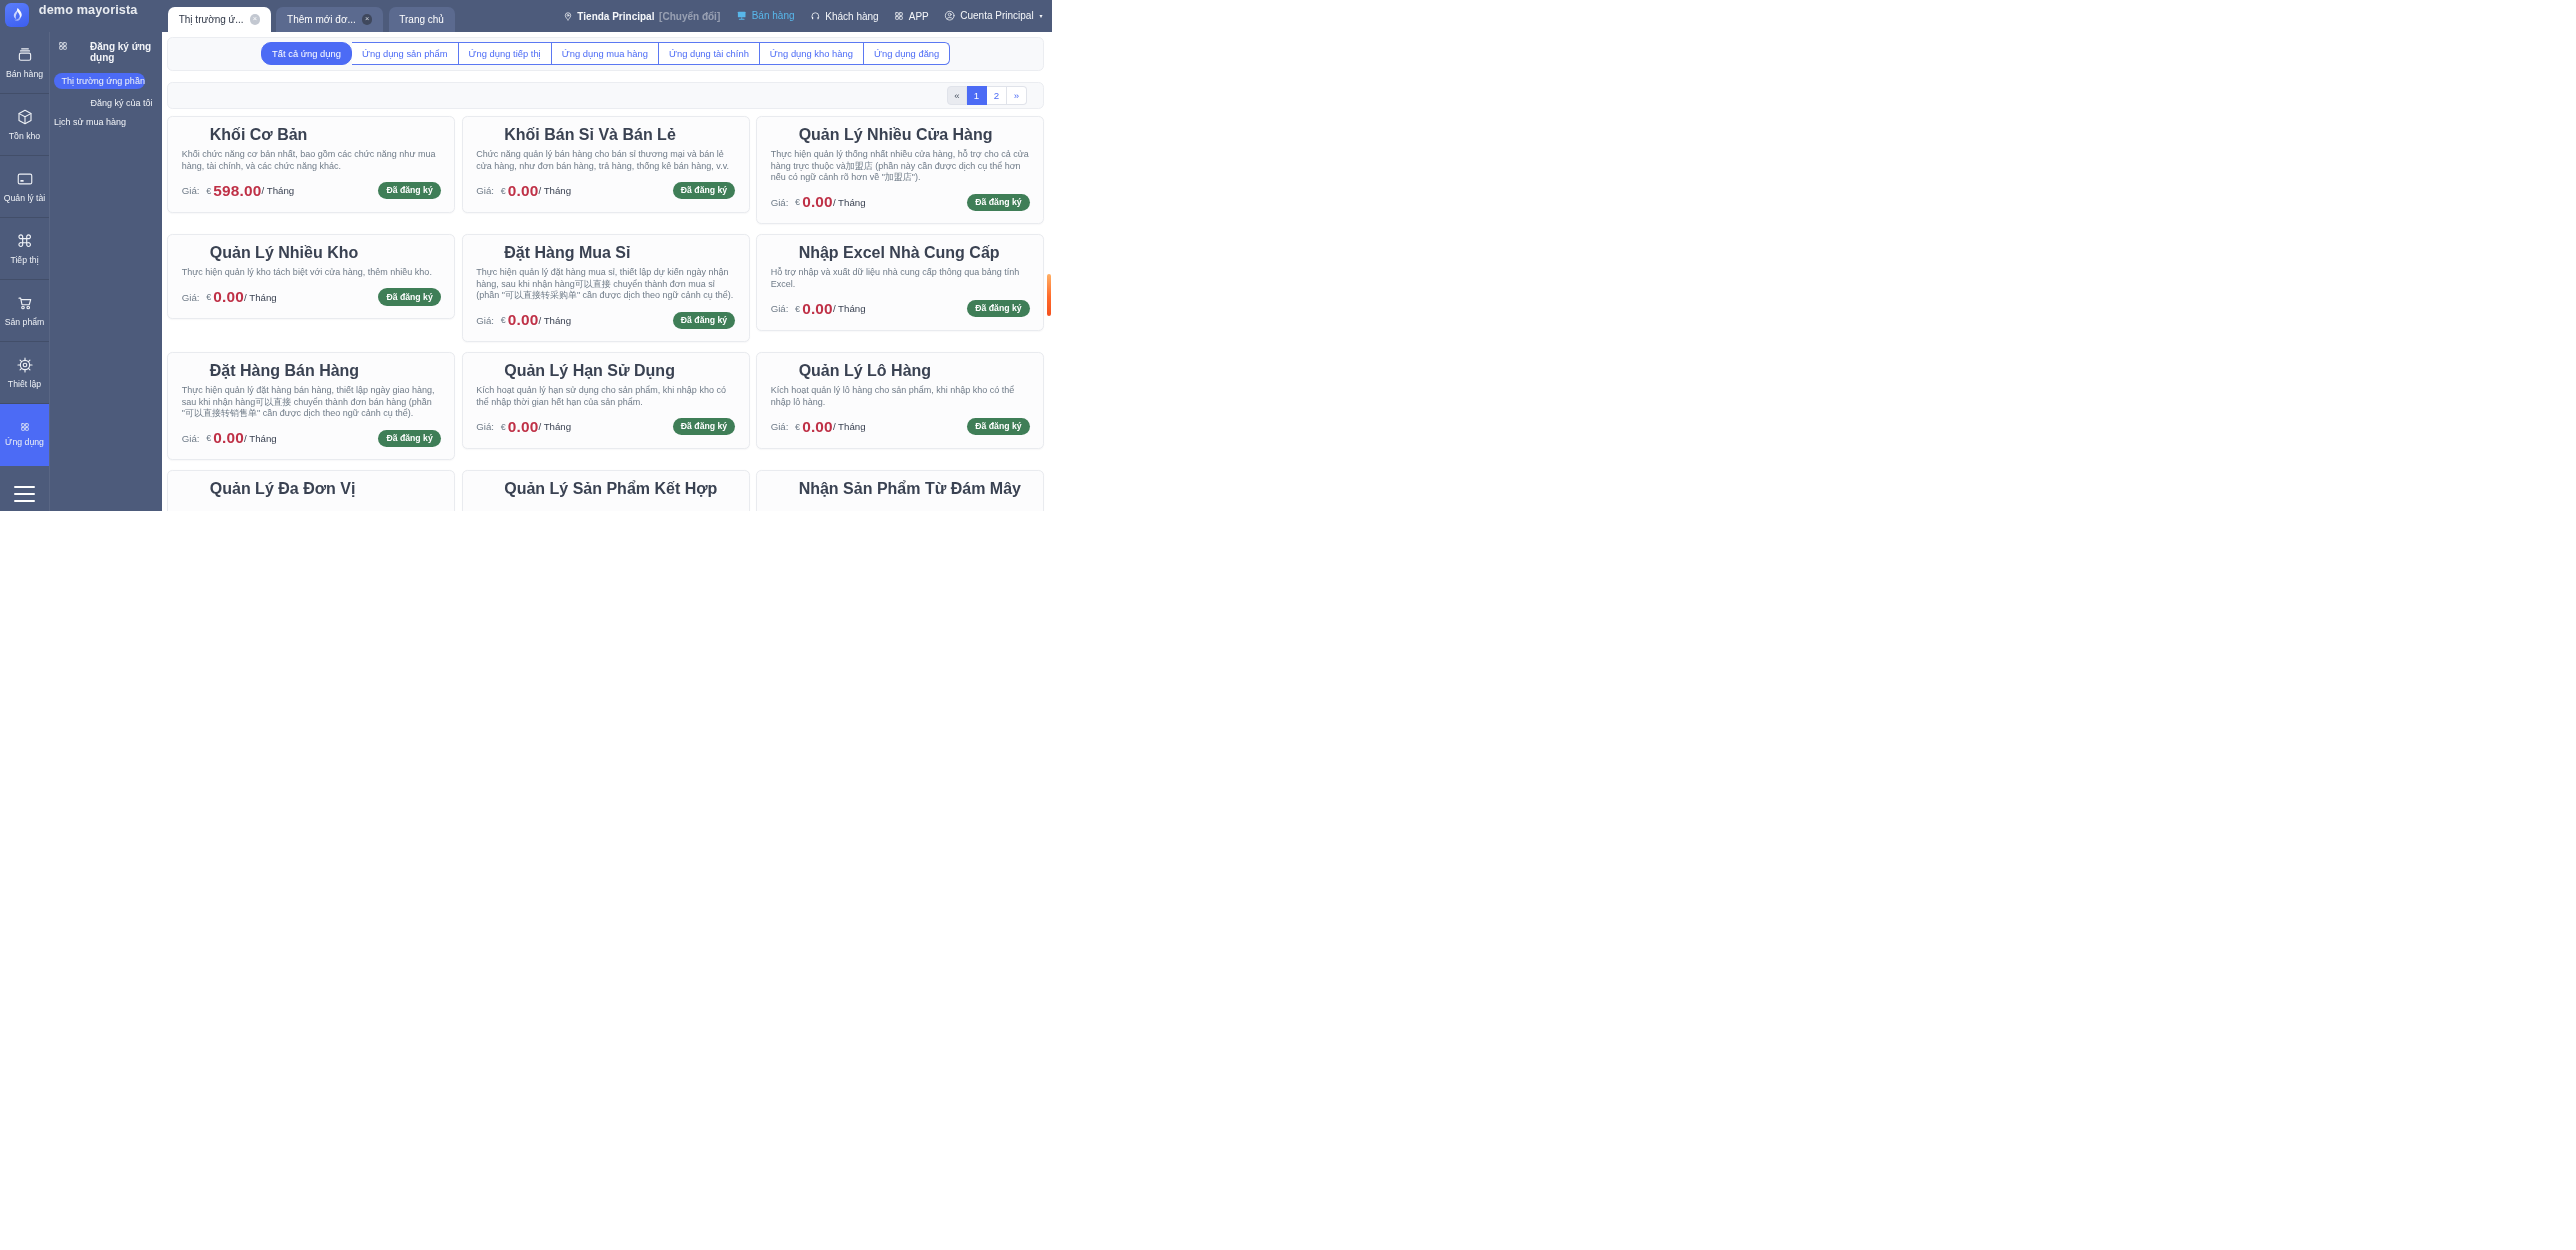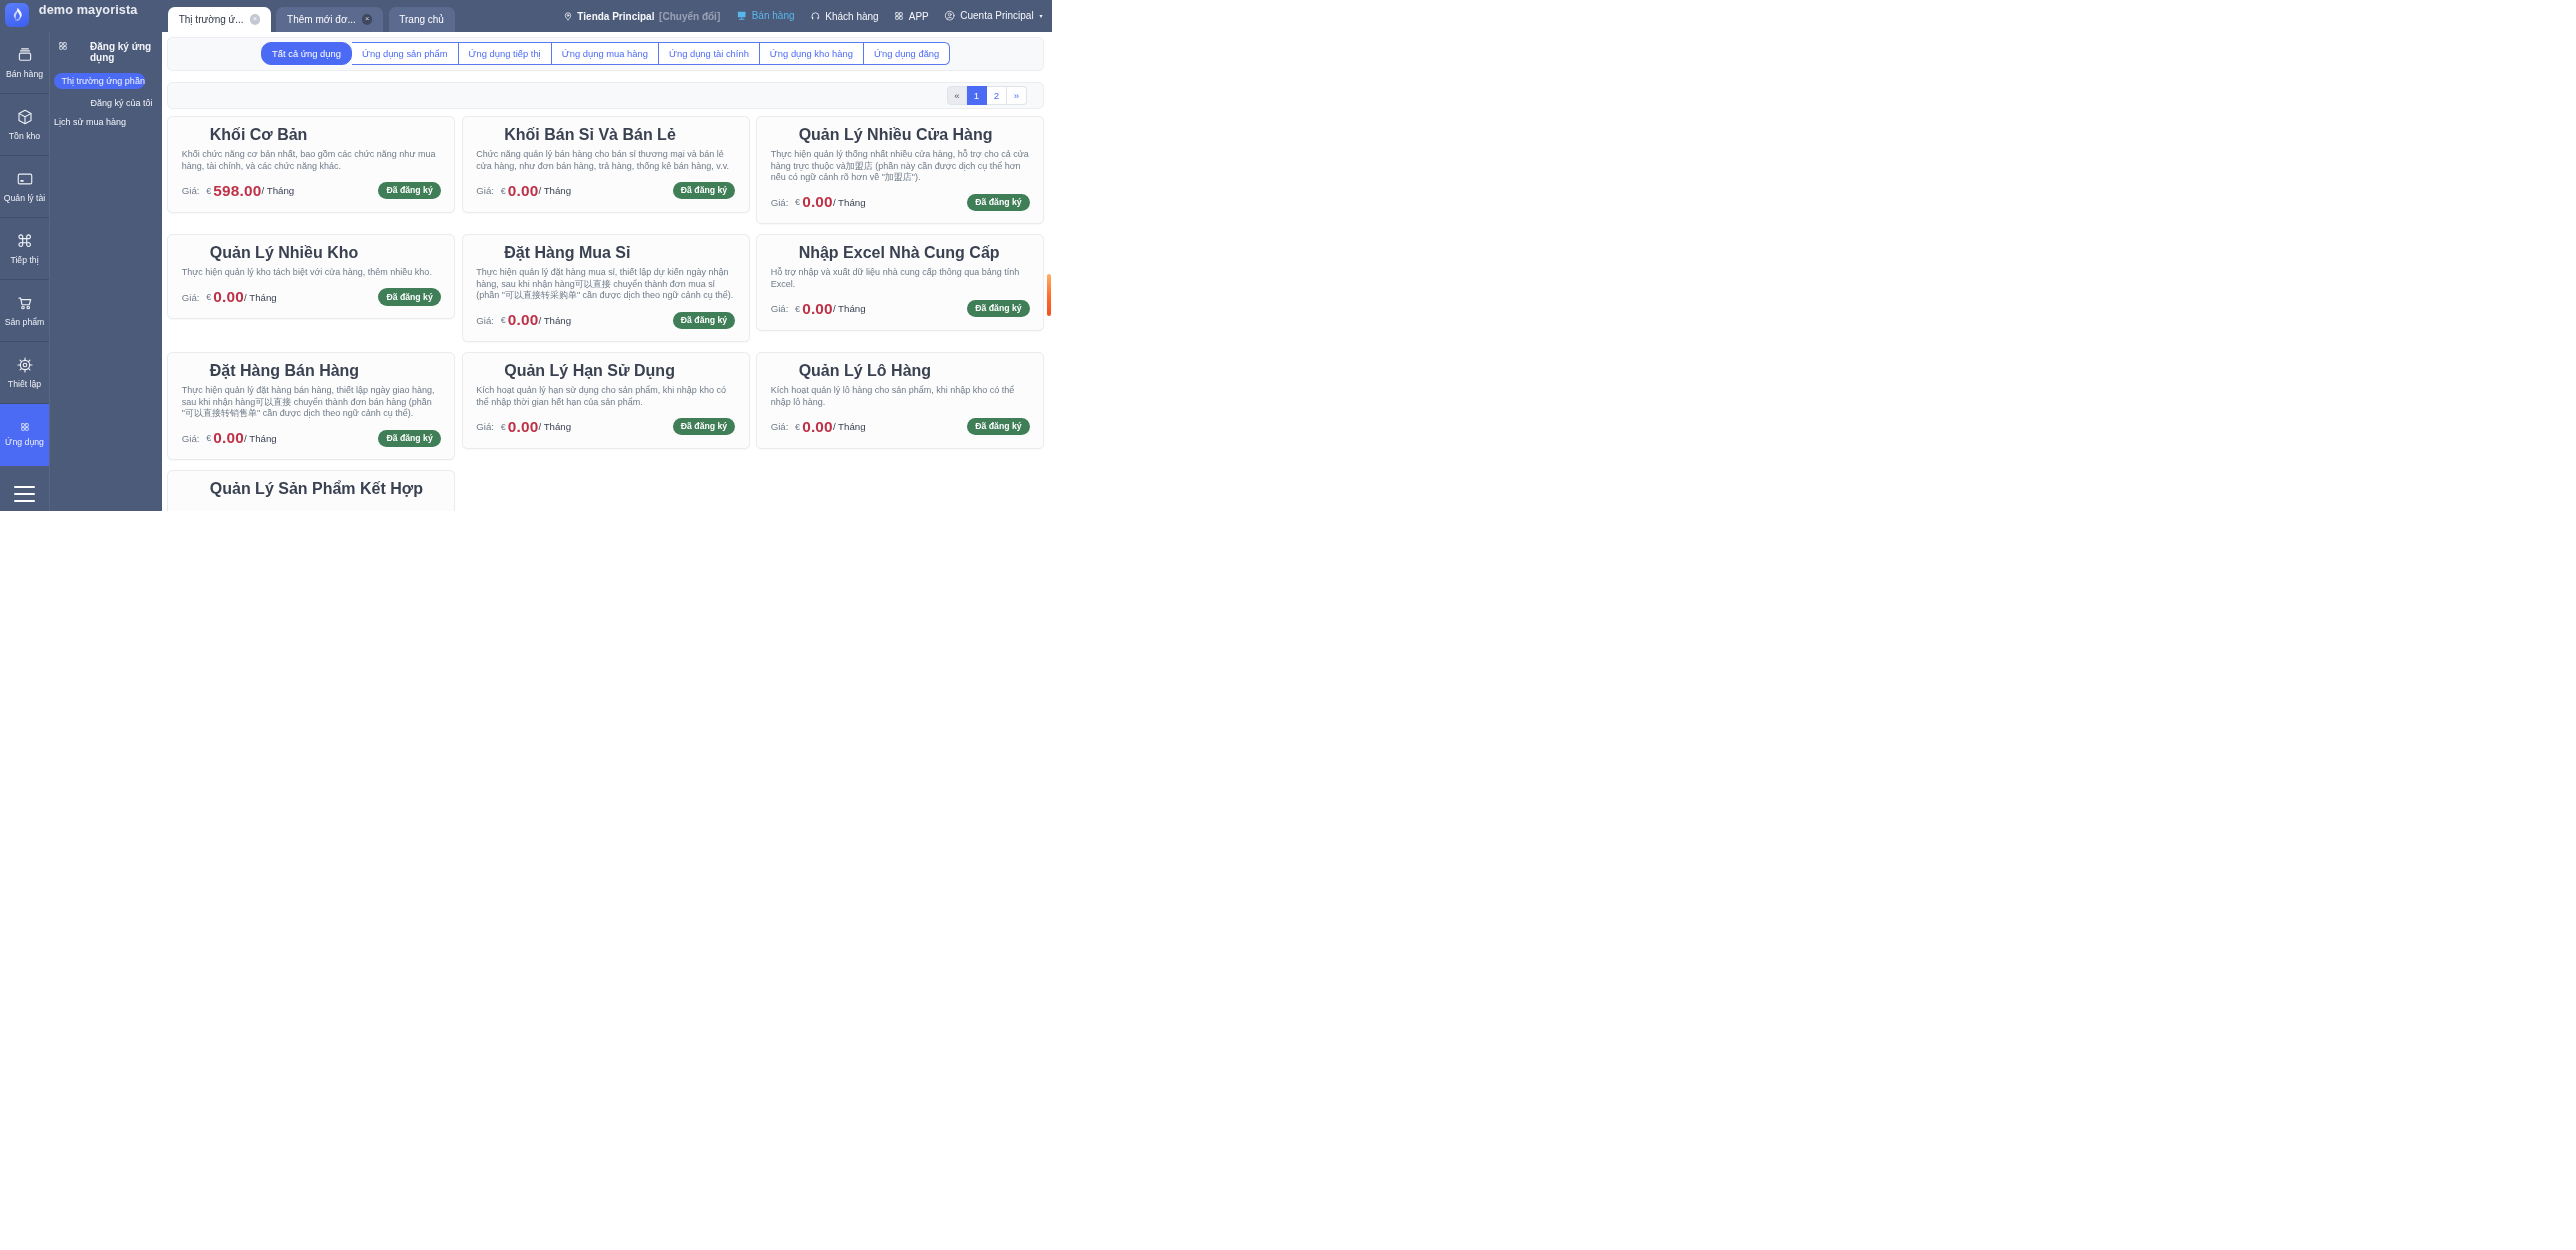--- a/index.html
+++ b/index.html
@@ -369,21 +369,27 @@
             <p class="desc">Kích hoạt quản lý lô hàng cho sản phẩm, khi nhập kho có thể nhập lô hàng.</p>
             <div class="price-row">
               <span class="lbl">Giá:</span>
               <span class="cur">€</span>
               <span class="amount">0.00</span>
               <span class="period">/ Tháng</span>
               <span class="badge">Đã đăng ký</span>
             </div>
           </article>
           <article class="card partial">
+            <h3>Quản Lý Đa Đơn Vị</h3>
+          </article>
+          <article class="card partial">
             <h3>Quản Lý Sản Phẩm Kết Hợp</h3>
+          </article>
+          <article class="card partial">
+            <h3>Nhận Sản Phẩm Từ Đám Mây</h3>
           </article>
         </div>
     </main>
   </div>
 
   <div class="scroll-thumb"></div>
 </div>
 
 
 </body></html>

